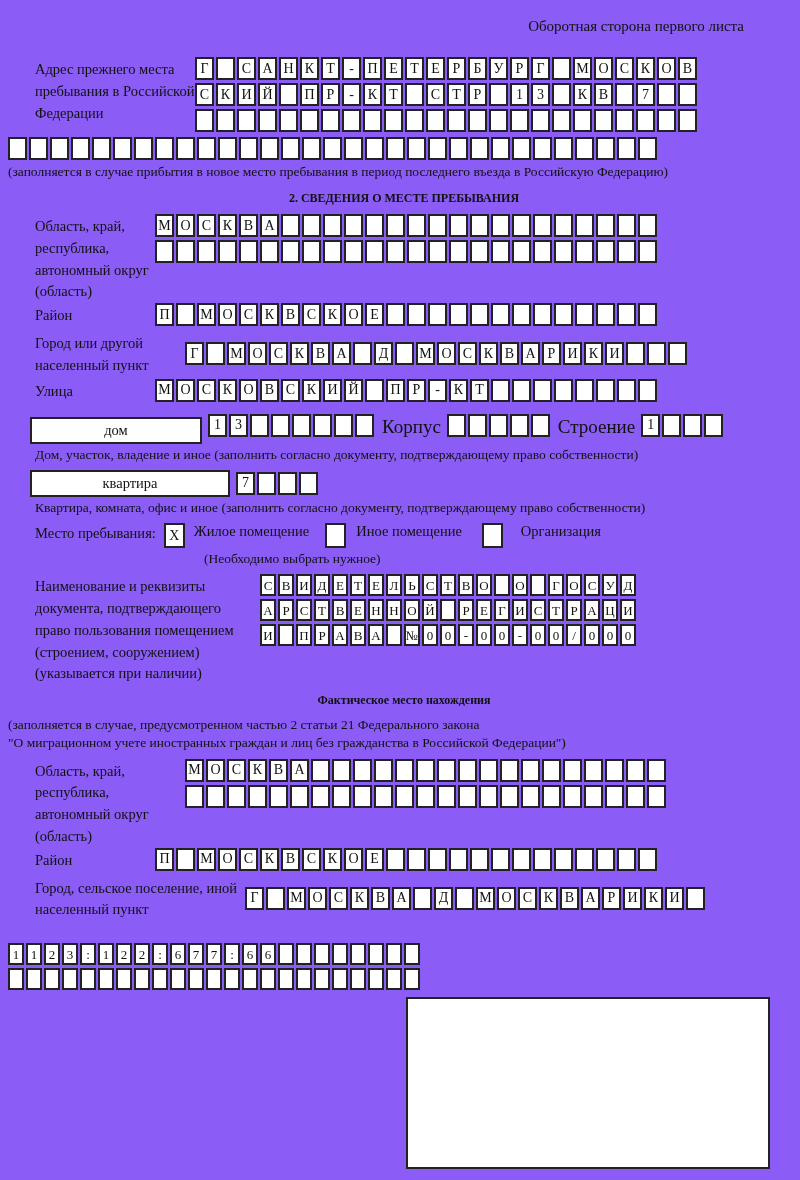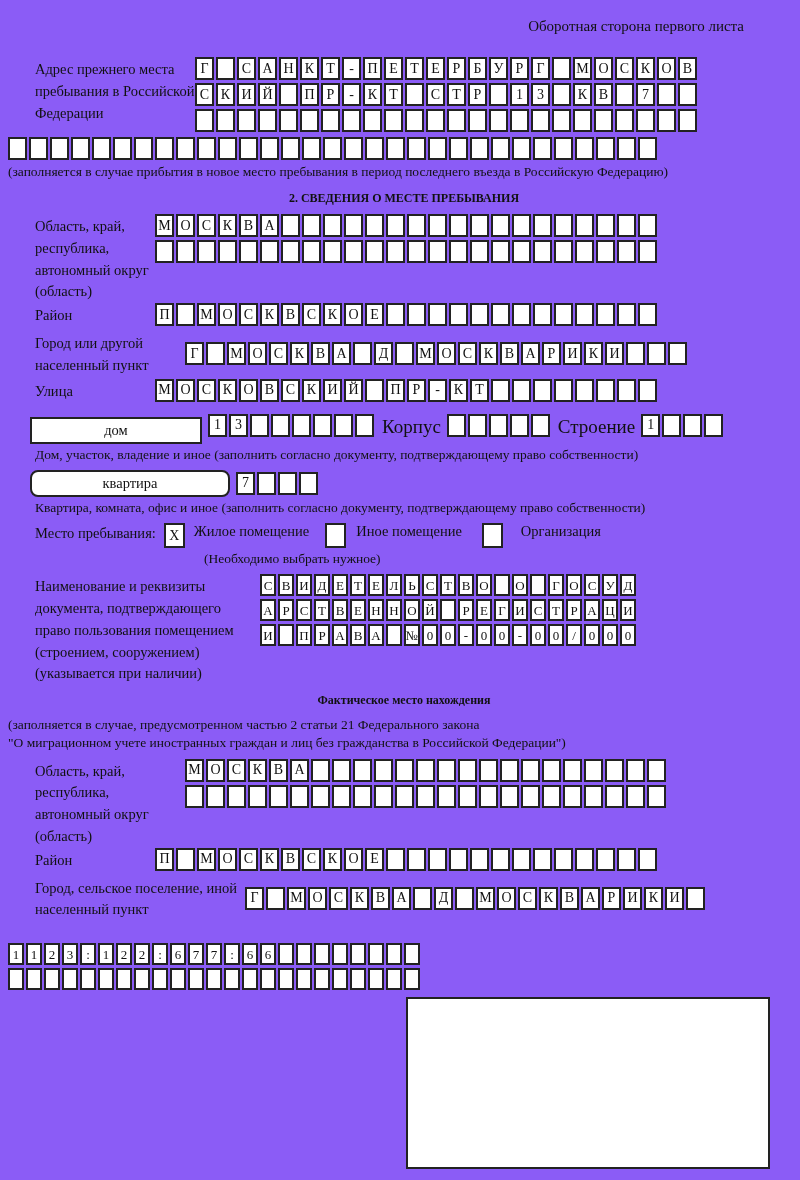--- a/index.html
+++ b/index.html
@@ -337,21 +337,21 @@
     <div class="cells" style="margin-bottom:0;">
         <div class="cell">1</div>
         <div class="cell"></div>
         <div class="cell"></div>
         <div class="cell"></div>
       </div>
   </div>
   <div class="caption mb6" style="margin-left:27px;">Дом, участок, владение и иное (заполнить согласно документу, подтверждающему право собственности)</div>
 
   <div class="frow mb2" style="align-items:center;">
-    <div class="labelbox" style="margin-left:22px; width:200px;border-radius:8px;">квартира</div>
+    <div class="labelbox" style="margin-left:22px; width:200px;">квартира</div>
     <div class="cells" style="margin:0 0 0 6px;">
         <div class="cell">7</div>
         <div class="cell"></div>
         <div class="cell"></div>
         <div class="cell"></div>
       </div>
   </div>
   <div class="caption mb4" style="margin-left:27px;">Квартира, комната, офис и иное (заполнить согласно документу, подтверждающему право собственности)</div>
 
   <div class="frow stay-row">

